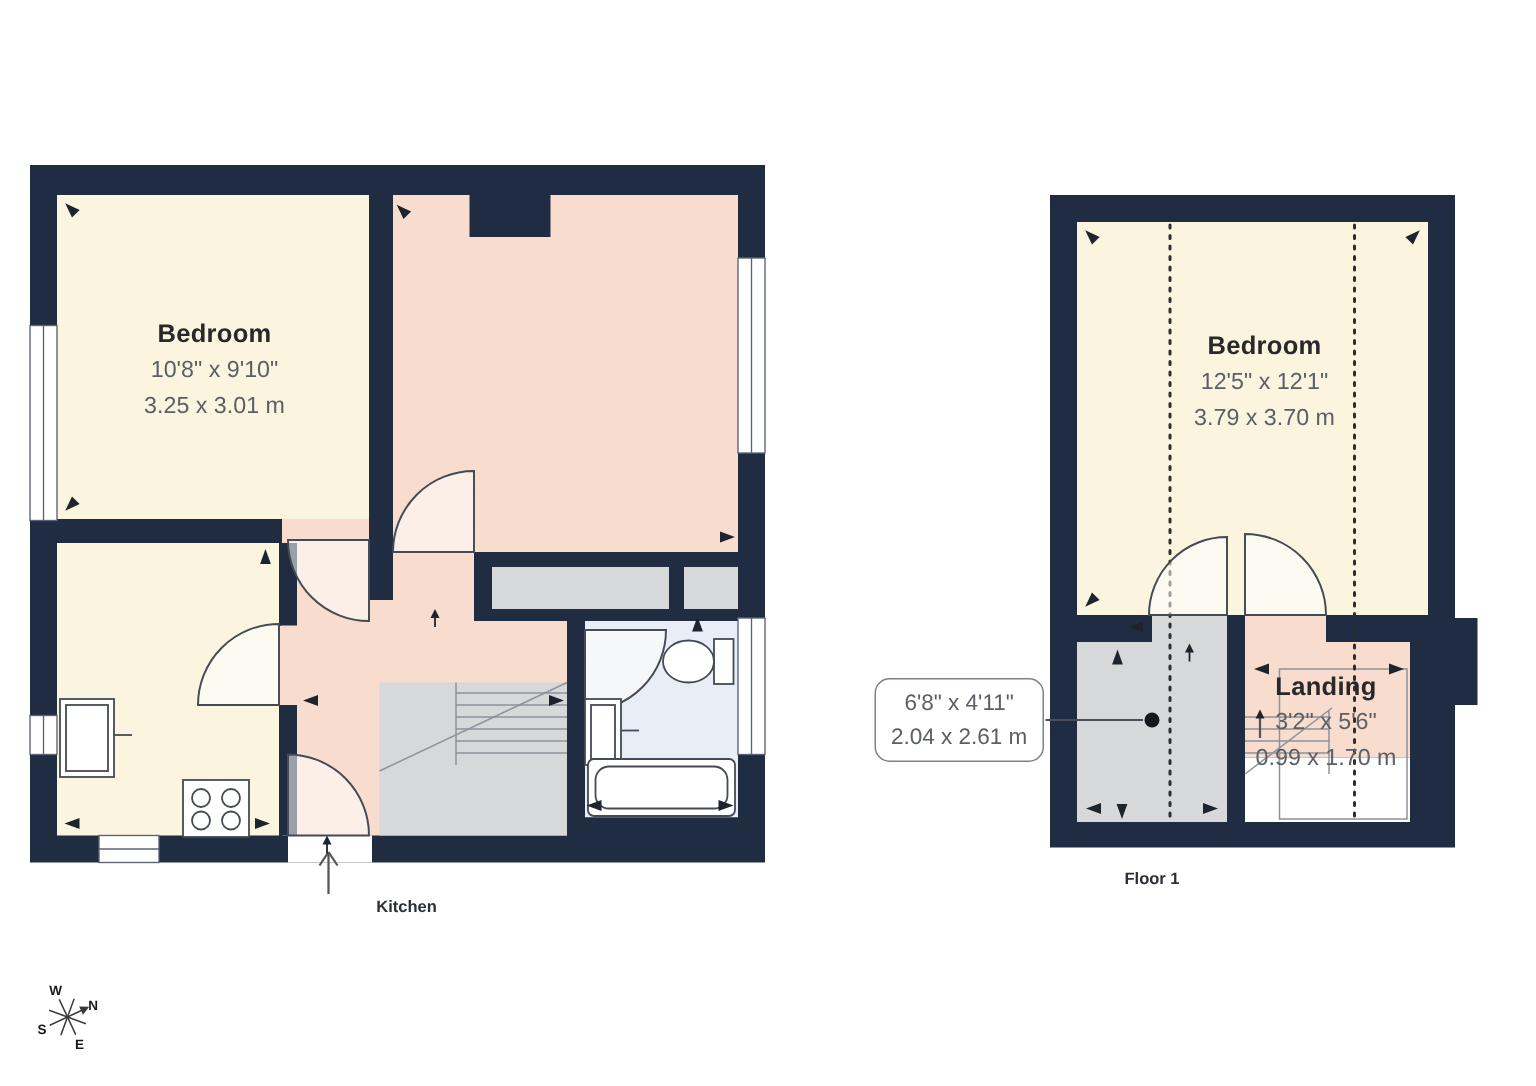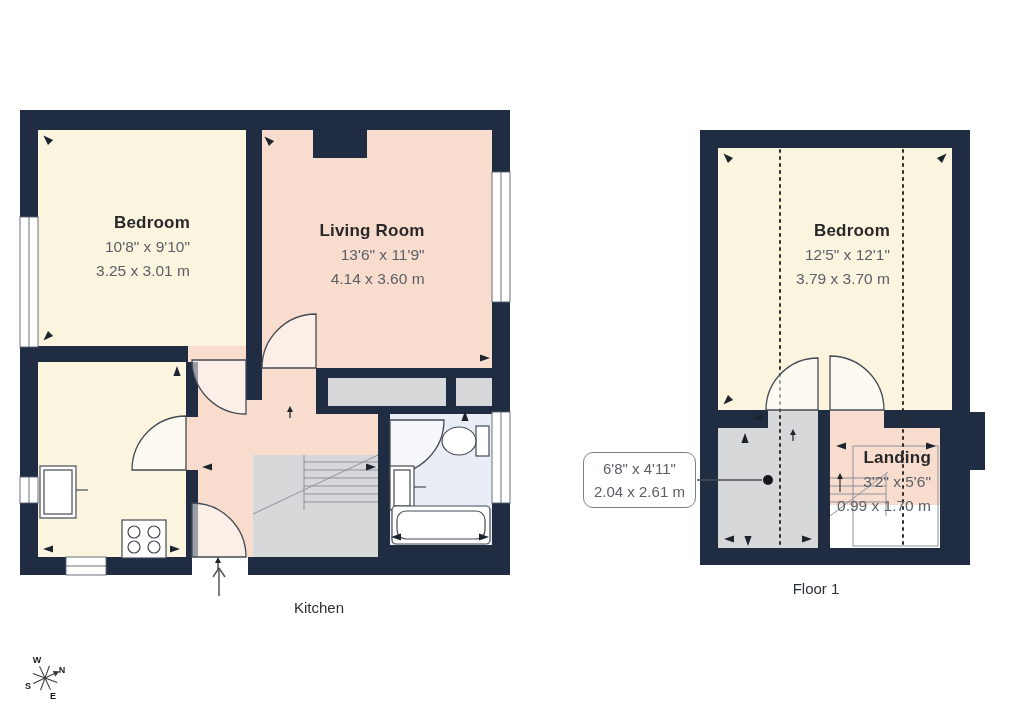--- a/index.html
+++ b/index.html
@@ -21,24 +21,24 @@
   .winl {stroke:#5a6372;stroke-width:.9;}
   .stair{stroke:#8d929b;stroke-width:1;fill:none;}
   .dotted{stroke:#2d2d2d;stroke-width:2;stroke-dasharray:2 5;fill:none;stroke-linecap:round;}
   .marker{fill:#1d242e;}
   .iml  {stroke:#1d242e;stroke-width:1.2;fill:none;}
   .leader{stroke:#4a4f55;stroke-width:1.4;}
   .cmp line{stroke:#3a3a3a;stroke-width:1;}
   .arrowln{stroke:#555;stroke-width:1.5;fill:none;}
 
   
-  .room-label{position:absolute;transform:translateX(-50%);text-align:right;white-space:nowrap;pointer-events:none;}
+  .room-label{position:absolute;transform:translateX(-50%);text-align:center;white-space:nowrap;pointer-events:none;}
   .room-name{font-size:17px;font-weight:bold;color:var(--nameText,#28282a);line-height:25px;letter-spacing:.2px;}
   .room-dim{font-size:15.5px;color:var(--dimText,#5b6066);line-height:24px;}
-  .floor-caption{position:absolute;transform:translateX(-50%);font-size:15px;font-weight:normal;color:#2b2f36;white-space:nowrap;margin-left:48px;}
+  .floor-caption{position:absolute;transform:translateX(-50%);font-size:11px;font-weight:bold;color:#2b2f36;white-space:nowrap;}
   .callout{position:absolute;left:583px;top:452px;background:#fff;border:1.5px solid #7b828c;border-radius:10px;
            padding:4px 10px;text-align:center;white-space:nowrap;}
   .callout .room-dim{line-height:23px;font-size:15px;}
   .cmp-letter{position:absolute;transform:translate(-50%,-50%);font-size:9px;font-weight:bold;color:#16181c;}
 </style>
 </head>
 <body>
 
 <div class="canvas">
 
@@ -228,25 +228,20 @@
       </g>
     </g>
   </svg>
 
   <div class="room-label" style="left:143px;top:210px">
     <div class="room-name">Bedroom</div>
     <div class="room-dim">10'8" x 9'10"</div>
     <div class="room-dim">3.25 x 3.01 m</div>
   </div>
 
-  <div class="room-label" style="left:372px;top:218px">
-    <div class="room-name">Living Room</div>
-    <div class="room-dim">13'6" x 11'9"</div>
-    <div class="room-dim">4.14 x 3.60 m</div>
-  </div>
 
 
 
 
   <div class="room-label" style="left:843px;top:218px">
     <div class="room-name">Bedroom</div>
     <div class="room-dim">12'5" x 12'1"</div>
     <div class="room-dim">3.79 x 3.70 m</div>
   </div>
 

